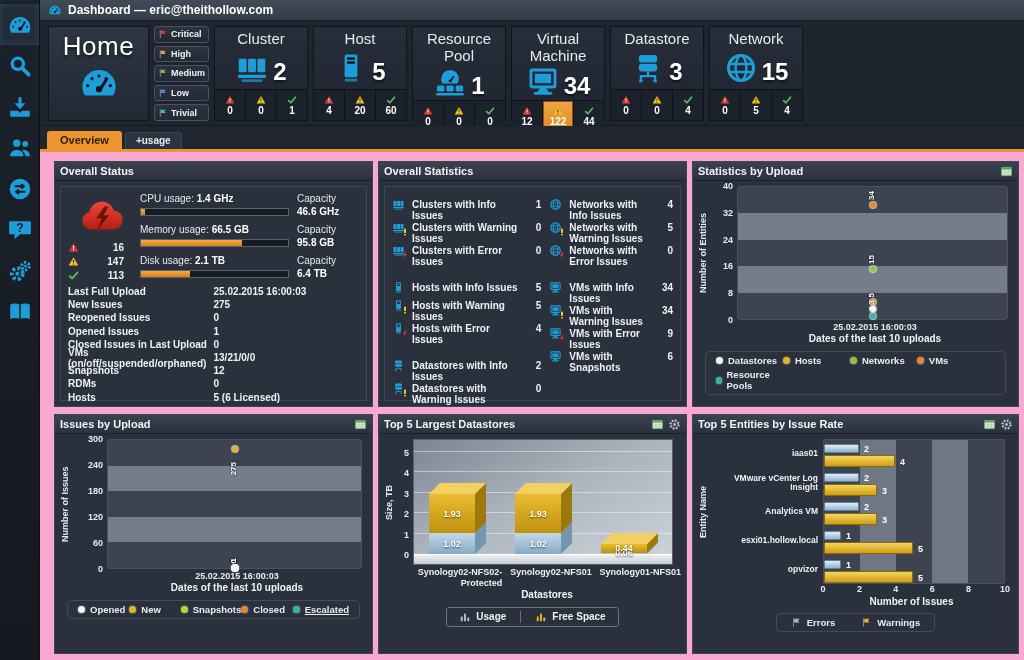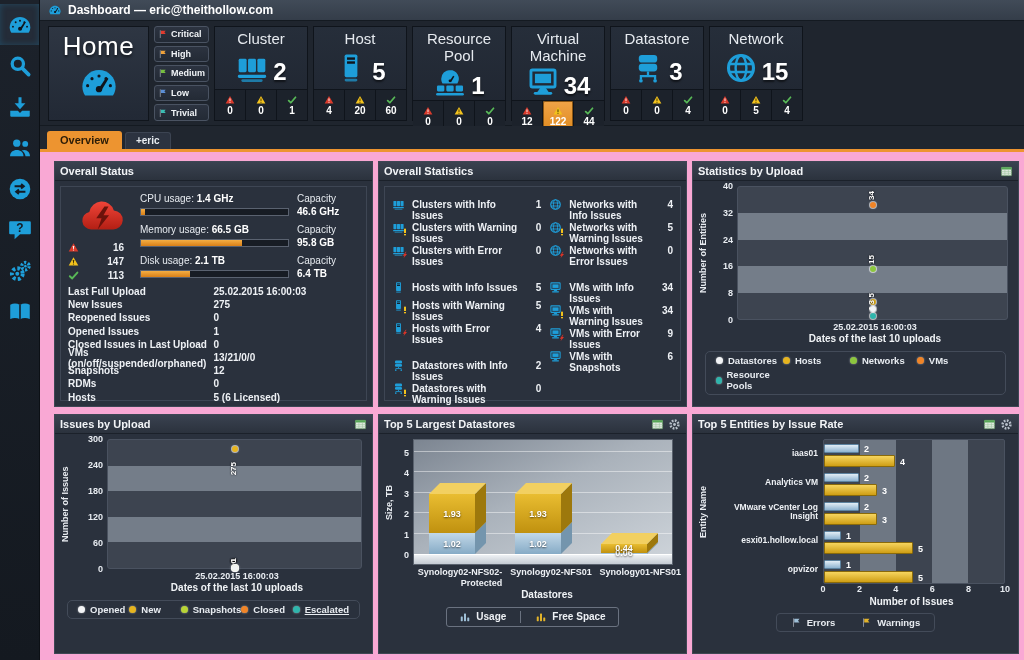--- a/index.html
+++ b/index.html
@@ -592,21 +592,21 @@
                 </span>
                 <span>4</span>
               </div>
             </div>
           </div>
         </div>
     </div>
 
     <div class="tabbar">
       <div class="tab active">Overview</div>
-      <div class="tab more">+eric</div>
+      <div class="tab more">+usage</div>
     </div>
 
     <div class="content">
       <section class="panel">
         <header class="panel-header">
           <span class="panel-title">Overall Status</span>
           <span class="panel-actions"></span>
         </header>
         <div class="panel-body">
             <div class="inner" id="body-status">
@@ -1284,22 +1284,22 @@
                 </svg>
               </span>
             </span>
         </header>
         <div class="panel-body" id="chart-3">
             <div class="chart-col">
               <div class="chart-top">
                 <div class="ytitle" style="height: 145px;">Entity Name</div>
                 <div class="hb-cats">
                   <div class="hb-cat">iaas01</div>
+                  <div class="hb-cat">VMware vCenter Log Insight</div>
                   <div class="hb-cat">Analytics VM</div>
-                  <div class="hb-cat">VMware vCenter Log Insight</div>
                   <div class="hb-cat">esxi01.hollow.local</div>
                   <div class="hb-cat">opvizor</div>
                 </div>
                 <div class="hb-plot" style="height: 145px;">
                   <div class="hb-band" style="left: 0%; width: 20%;"></div>
                   <div class="hb-band gray" style="left: 20%; width: 20%;"></div>
                   <div class="hb-band" style="left: 40%; width: 20%;"></div>
                   <div class="hb-band gray" style="left: 60%; width: 20%;"></div>
                   <div class="hb-band" style="left: 80%; width: 20%;"></div>
                   <div class="hb-bar blue" style="top: 4px; left: 0px; width: calc(20% - 1px);"></div>

